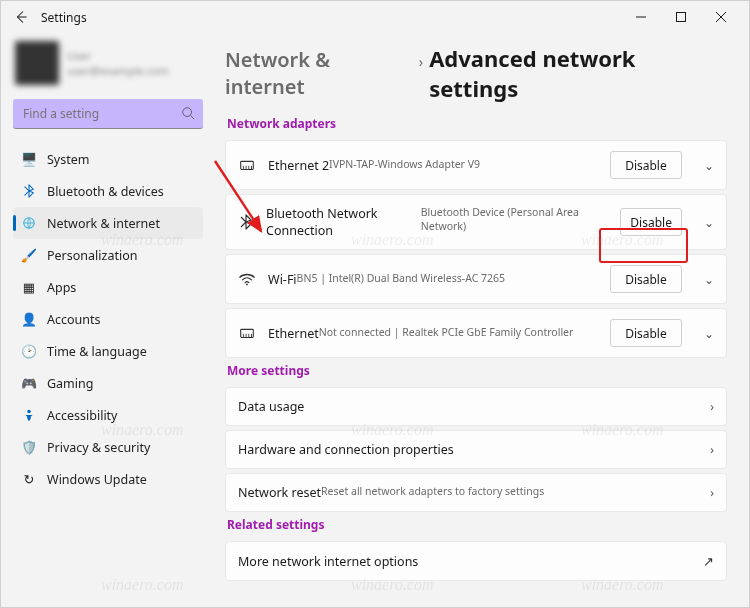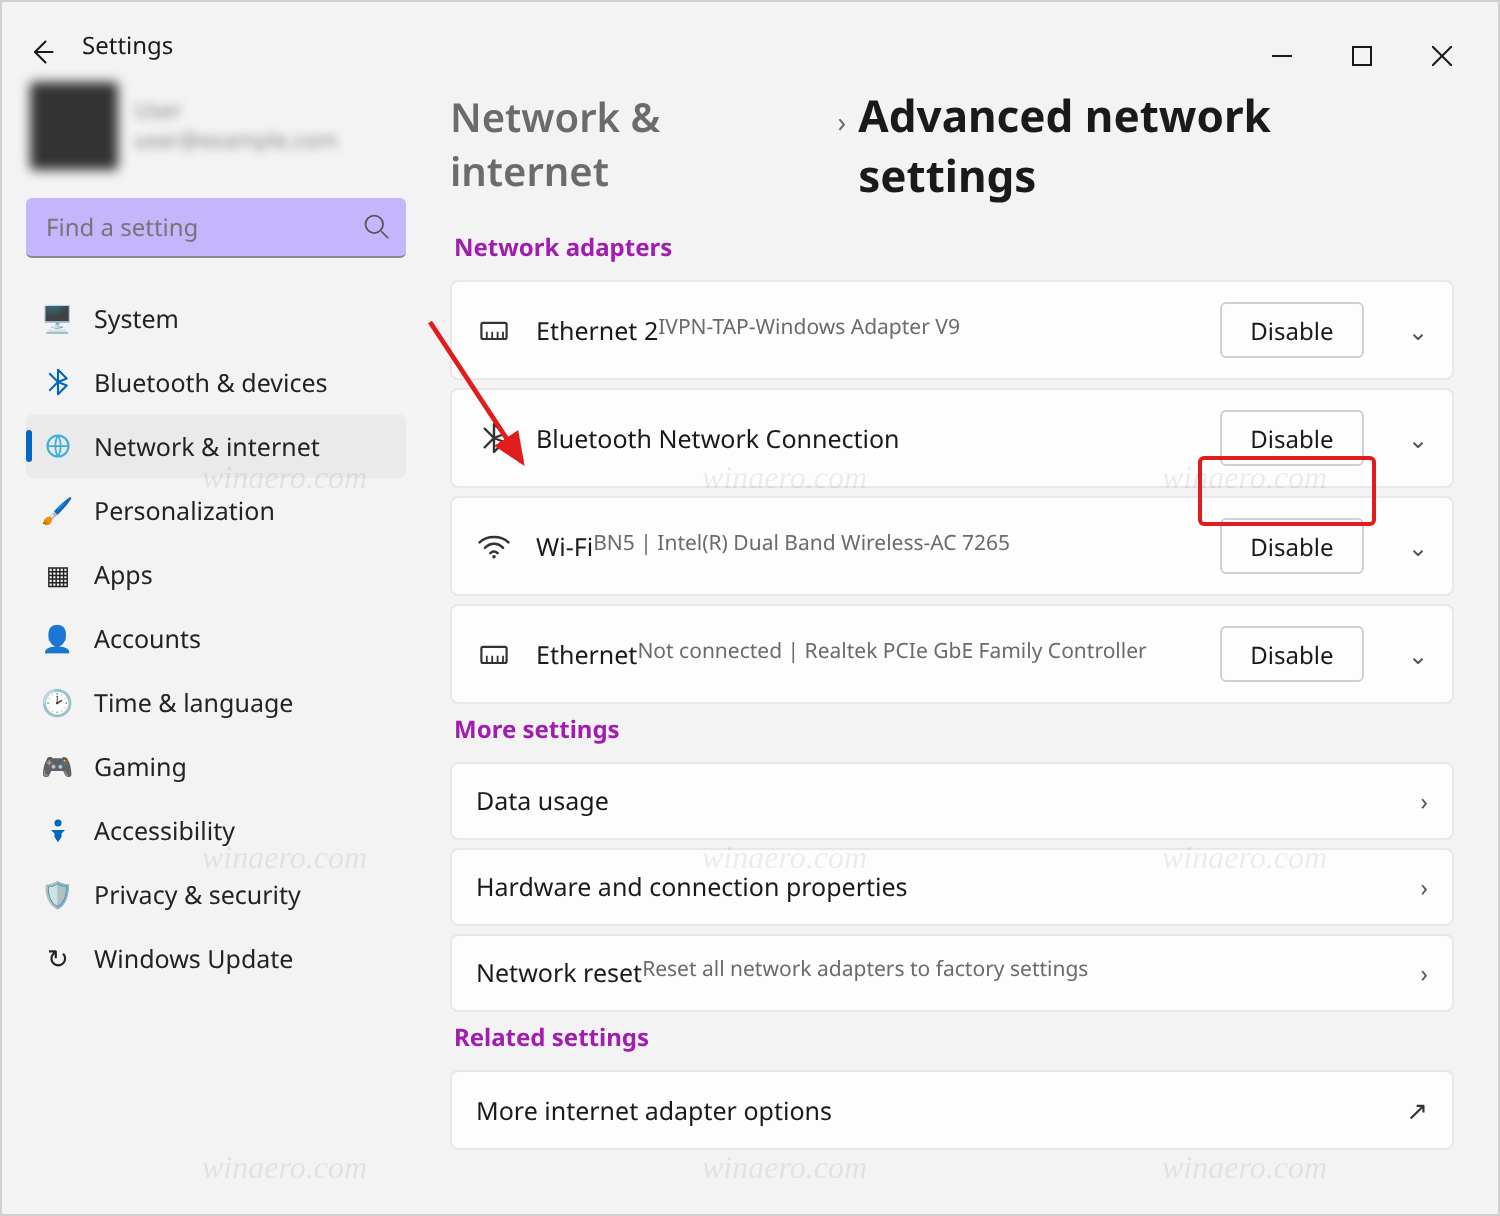--- a/index.html
+++ b/index.html
@@ -1,19 +1,19 @@
 <!DOCTYPE html>
 <html><head>
 <meta charset="utf-8">
 <style>
   * { box-sizing: border-box; margin: 0; padding: 0; font-family: "Segoe UI", system-ui, sans-serif; }
   body { width: 750px; height: 608px; background: #f3f3f3; overflow: hidden; font-size: 12px; color: #1a1a1a; }
   .window { width: 750px; height: 608px; background: #f3f3f3; border: 1px solid #d0d0d0; display: flex; flex-direction: column; }
   
-  .titlebar { height: 32px; display: flex; padding: 13px 8px; }
+  .titlebar { height: 32px; display: flex; align-items: center; padding: 13px 8px; }
   .titlebar .back { width: 24px; height: 24px; display: flex; align-items: center; justify-content: center; cursor: pointer; }
   .titlebar .title { margin-left: 8px; font-size: 12px; }
   .winctrls { margin-left: auto; display: flex; gap: 0; }
   .winctrl { width: 40px; height: 28px; display: flex; align-items: center; justify-content: center; cursor: pointer; font-size: 11px; }
   
   .body { flex: 1; display: flex; overflow: hidden; }
   .sidebar { width: 210px; padding: 4px 8px 8px 12px; display: flex; flex-direction: column; }
   .account { display: flex; align-items: center; gap: 8px; padding: 4px 2px 14px 2px; }
   .avatar { width: 44px; height: 44px; background: #555; filter: blur(3px) brightness(0.6); border-radius: 2px; }
   .acct-text { display: flex; flex-direction: column; }
@@ -188,20 +188,21 @@
             <span class="chev">⌄</span>
           </div>
           <div class="card">
             <div class="cicon">
               <svg width="16" height="16" viewBox="0 0 16 16">
                 <path d="M8 1v14l5-5-5-2 5-2-5-5z M8 8 3 3 M8 8 3 13" stroke="#323232" stroke-width="1.2" fill="none" stroke-linejoin="round"></path>
               </svg>
             </div>
             <div class="ctext">
               <div class="ctitle">Bluetooth Network Connection</div>
+              <div class="csub">Bluetooth Device (Personal Area Network)</div>
             </div>
             <div class="spacer"></div>
             <div class="dbtn">Disable</div>
             <span class="chev">⌄</span>
           </div>
           <div class="card">
             <div class="cicon">
               <svg width="18" height="18" viewBox="0 0 20 20">
                 <path d="M2 8c4-4 12-4 16 0M5 11c3-3 7-3 10 0M8 14c1.3-1.3 2.7-1.3 4 0" stroke="#323232" fill="none" stroke-width="1.4" stroke-linecap="round"></path>
                 <circle cx="10" cy="16" r="1" fill="#323232"></circle>
@@ -254,21 +255,21 @@
               <div class="csub">Reset all network adapters to factory settings</div>
             </div>
             <div class="spacer"></div>
             <span class="chev right">›</span>
           </div>
         </div>
 
       <div class="section-h section-h2">Related settings</div>
       <div id="related">
           <div class="card">
-            <div class="ctitle">More internet adapter options</div>
+            <div class="ctitle">More network internet options</div>
             <div class="spacer"></div>
             <span class="ext">↗</span>
           </div>
         </div>
 
       <div class="highlight-box" style="left:388px; top:195px; width:89px; height:35px;"></div>
 
       <svg class="arrow" style="left:0; top:120px;" width="70" height="100">
         <defs>
             <marker id="ah" markerWidth="8" markerHeight="8" refX="6" refY="3" orient="auto">

